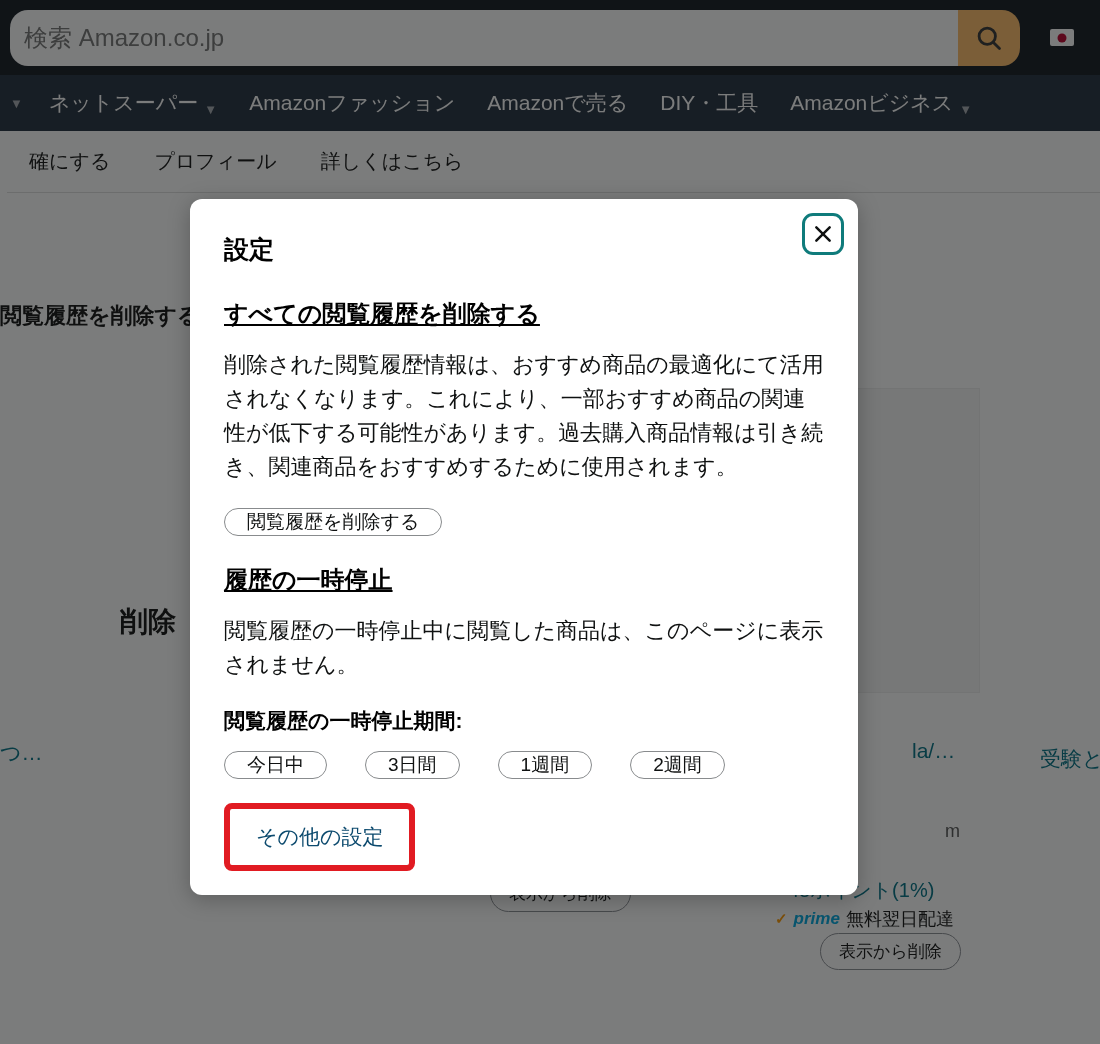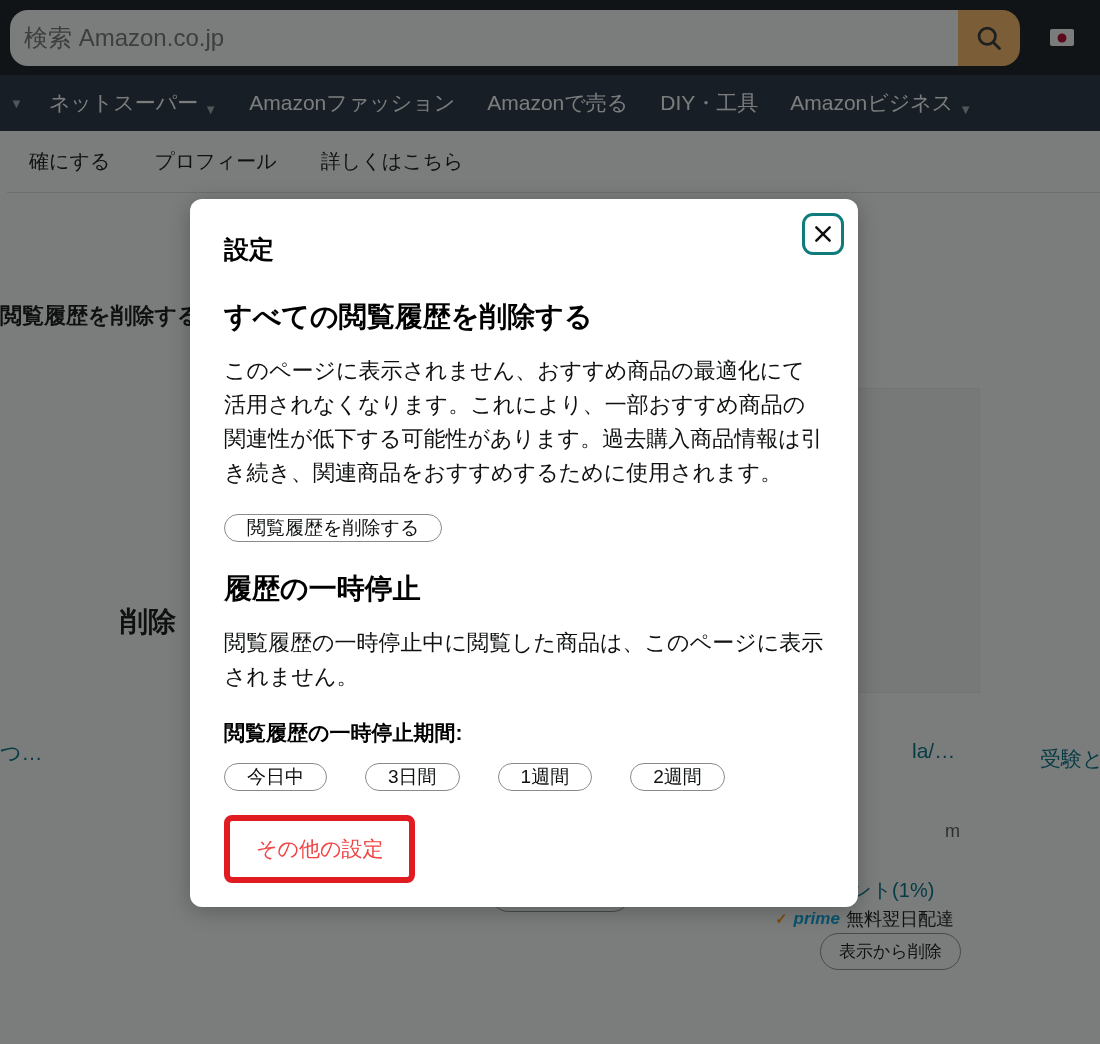--- a/index.html
+++ b/index.html
@@ -158,39 +158,39 @@
       border: 3px solid #0f7b7b;
       border-radius: 11px;
       display: flex; align-items: center; justify-content: center;
       cursor: pointer;
       background: #fff;
     }
     .modal .close svg { width: 20px; height: 20px; }
 
     .mtitle { font-size: 25px; font-weight: 700; margin-bottom: 32px; }
 
-    .section-h { font-size: 28px; font-weight: 700; margin-bottom: 18px; }
+    .section-h { font-size: 24px; font-weight: 700; margin-bottom: 18px; text-decoration: underline; }
     .section-p { font-size: 22px; line-height: 1.55; margin-bottom: 24px; color: #0f1111; }
 
     .pill {
       display: inline-block;
       border: 1px solid #888b8d;
       border-radius: 26px;
       padding: 0 22px;
       font-size: 19px;
       background: #fff;
       cursor: pointer;
       color: #0f1111;
     }
     .pill-row { display: flex; gap: 38px; margin: 12px 0 22px 0; }
 
     .sub-h { font-size: 21px; font-weight: 700; margin: 8px 0 16px 0; }
 
     .other-link {
-      color: #ef4444;
+      color: #0c4a6e;
       font-size: 21px;
       cursor: pointer;
       padding: 3px 6px;
     }
     .highlight-box {
       display: inline-block;
       border: 6px solid #e11b22;
       border-radius: 8px;
       padding: 14px 20px;
       margin-top: 2px;
@@ -271,21 +271,21 @@
   <div class="close">
     <svg viewBox="0 0 24 24" fill="none" stroke="#0f1111" stroke-width="3" stroke-linecap="round">
       <line x1="4" y1="4" x2="20" y2="20"></line>
       <line x1="20" y1="4" x2="4" y2="20"></line>
     </svg>
   </div>
 
   <div class="mtitle">設定</div>
 
   <div class="section-h">すべての閲覧履歴を削除する</div>
-  <div class="section-p">このページに表示されません、おすすめ商品の最適化にて活用されなくなります。これにより、一部おすすめ商品の関連性が低下する可能性があります。過去購入商品情報は引き続き、関連商品をおすすめするために使用されます。</div>
+  <div class="section-p">削除された閲覧履歴情報は、おすすめ商品の最適化にて活用されなくなります。これにより、一部おすすめ商品の関連性が低下する可能性があります。過去購入商品情報は引き続き、関連商品をおすすめするために使用されます。</div>
   <button class="pill">閲覧履歴を削除する</button>
 
   <div style="height:28px;"></div>
 
   <div class="section-h">履歴の一時停止</div>
   <div class="section-p">閲覧履歴の一時停止中に閲覧した商品は、このページに表示されません。</div>
   <div class="sub-h">閲覧履歴の一時停止期間:</div>
 
   <div class="pill-row">
     <button class="pill">今日中</button>

